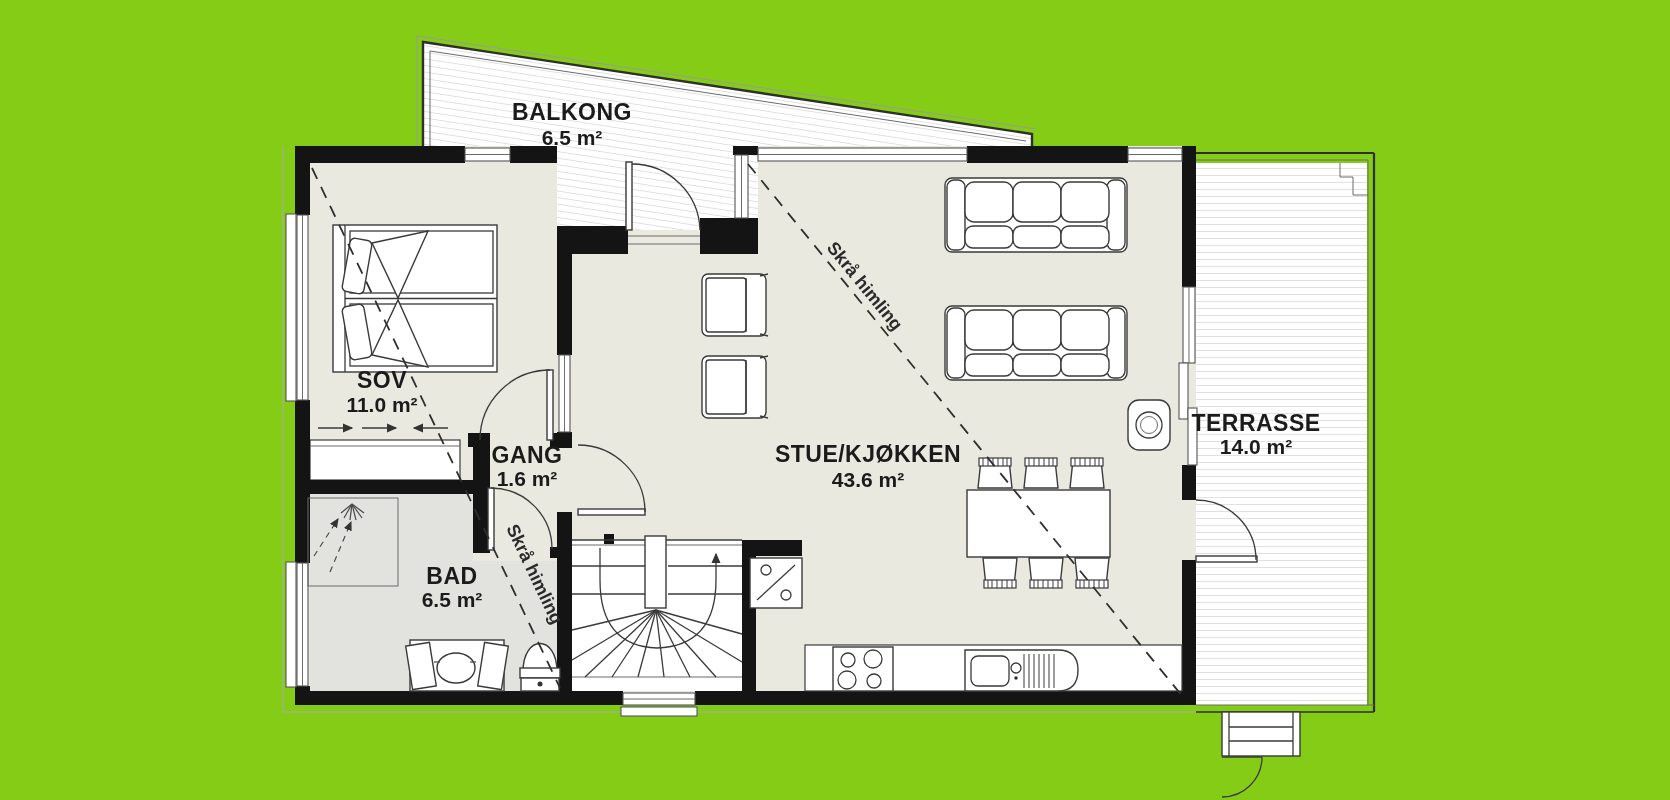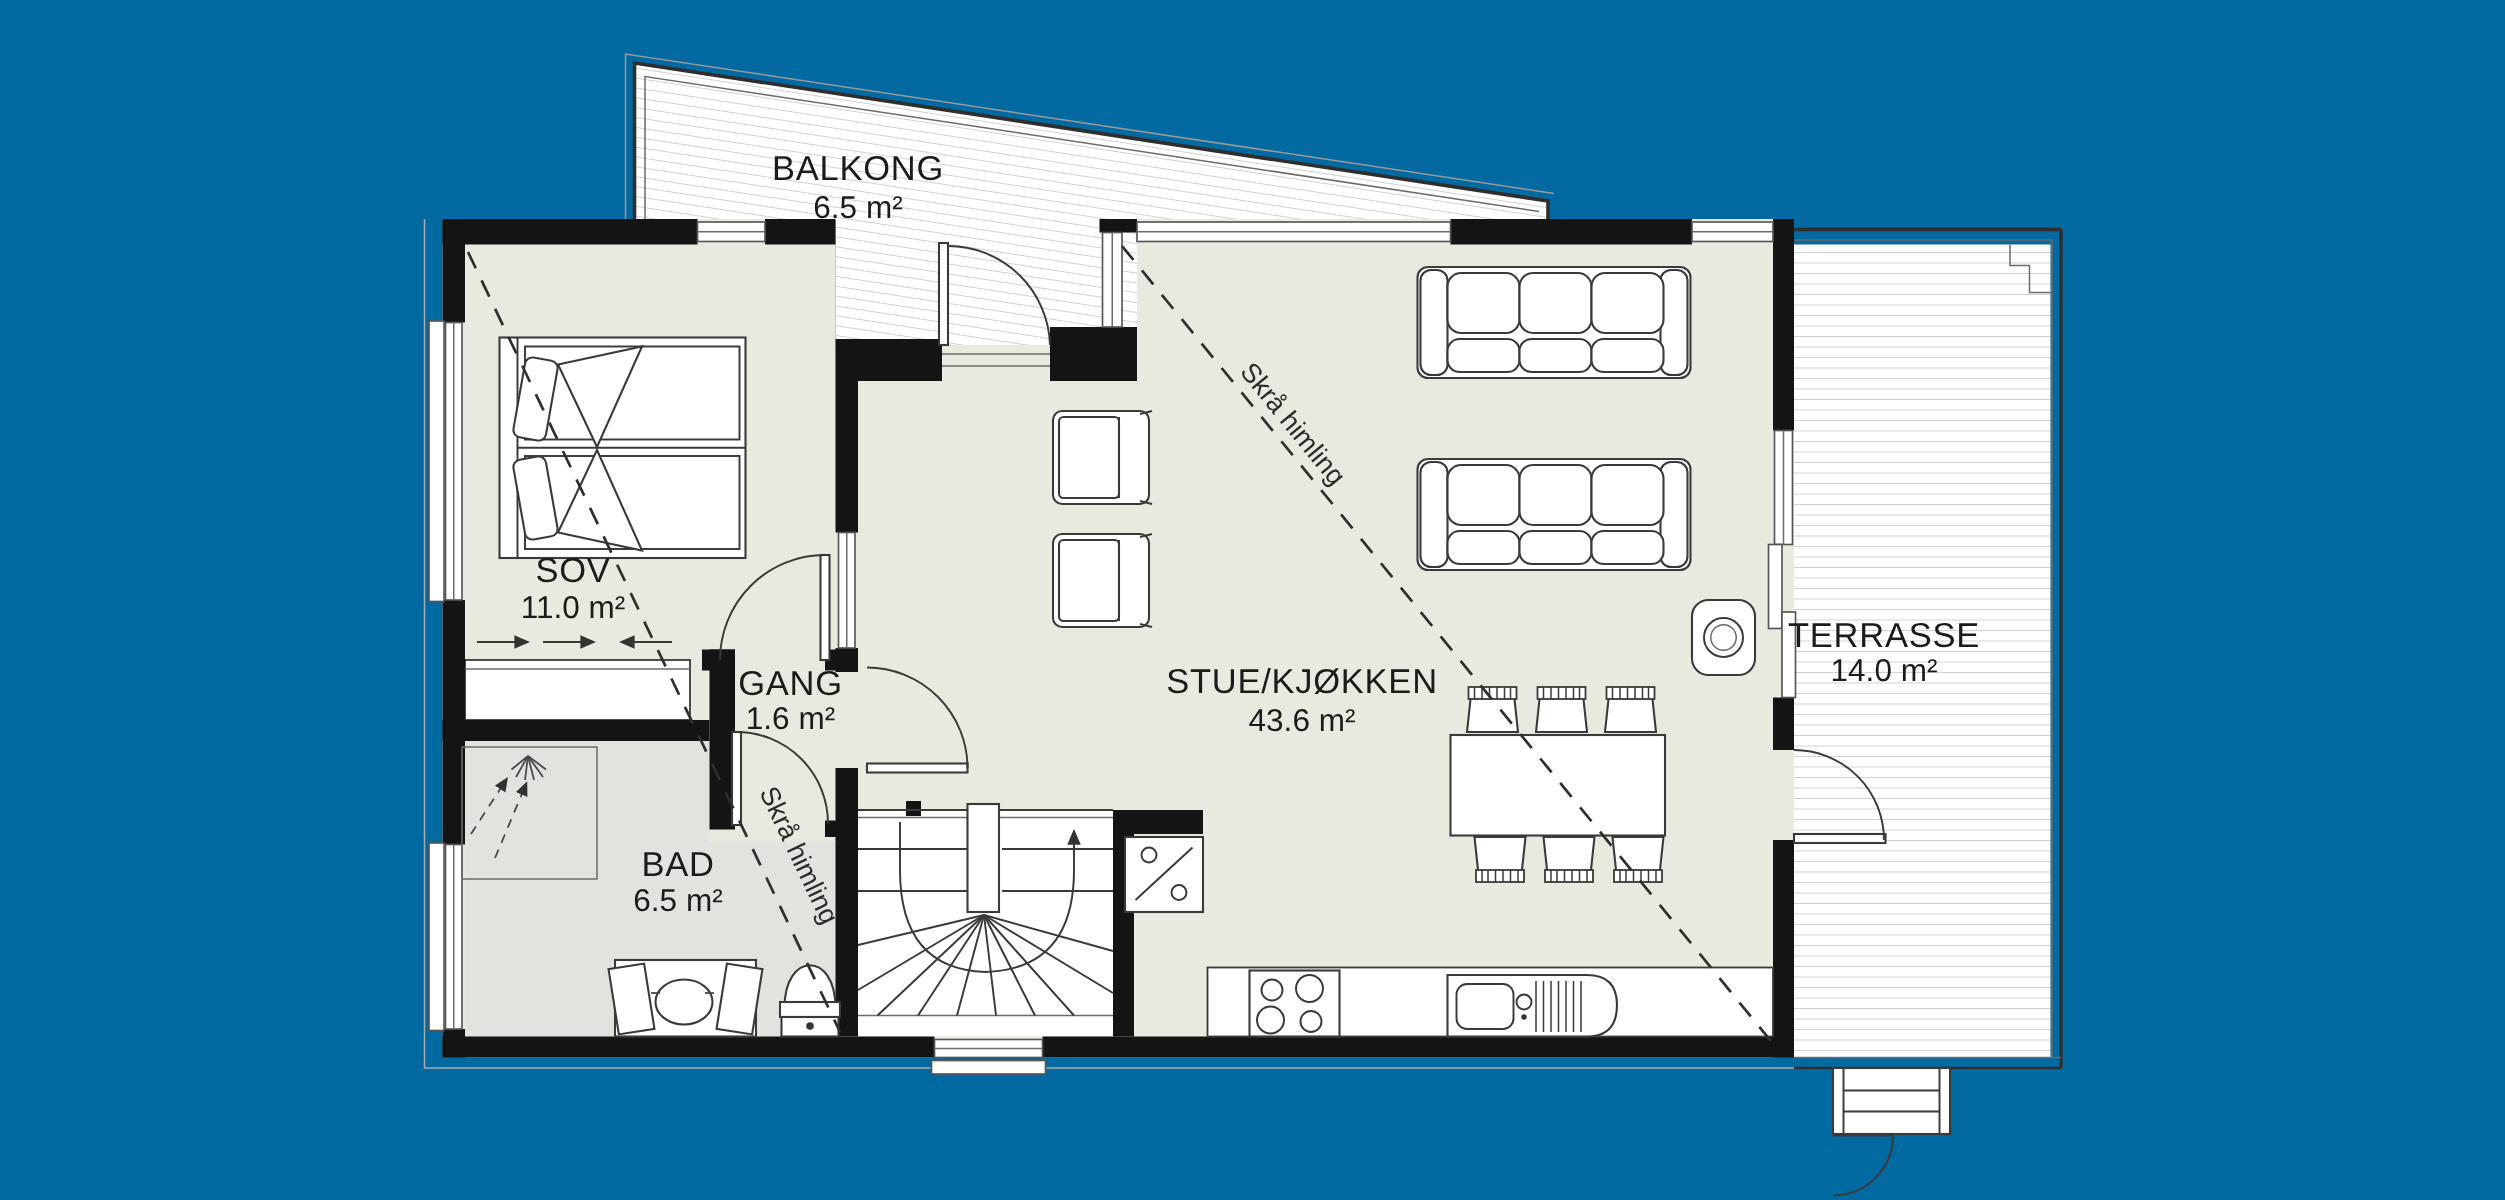--- a/index.html
+++ b/index.html
@@ -1,17 +1,17 @@
 <!DOCTYPE html>
 <html><head>
 <meta charset="utf-8">
 <style>
   html,body{margin:0;padding:0;background:#ffffff;}
-  .stage{position:relative;width:1670px;height:800px;background:#0369a1;overflow:hidden;
-         font-family:"Liberation Sans", sans-serif;}
+  .stage{position:relative;width:1670px;height:800px;background:#84cc16;overflow:hidden;
+         font-family:"Liberation Sans", sans-serif;font-weight:bold;}
   svg{display:block;}
   text{font-family:"Liberation Sans", sans-serif;fill:#1b1b1b;}
   .room-name{font-size:23px;letter-spacing:.5px;}
   .room-area{font-size:21px;}
   .annot{font-size:18px;fill:#2a2a2a;}
   .wall{fill:#141414;stroke:none;}
   .thin{stroke:#3a3a3a;stroke-width:1.3;fill:none;}
   .thin2{stroke:#6b6b6b;stroke-width:1;fill:none;}
   .furn{stroke:#3a3a3a;stroke-width:1.4;fill:#ffffff;}
   .dash{stroke:#2f2f2f;stroke-width:1.8;fill:none;stroke-dasharray:12 9;}

